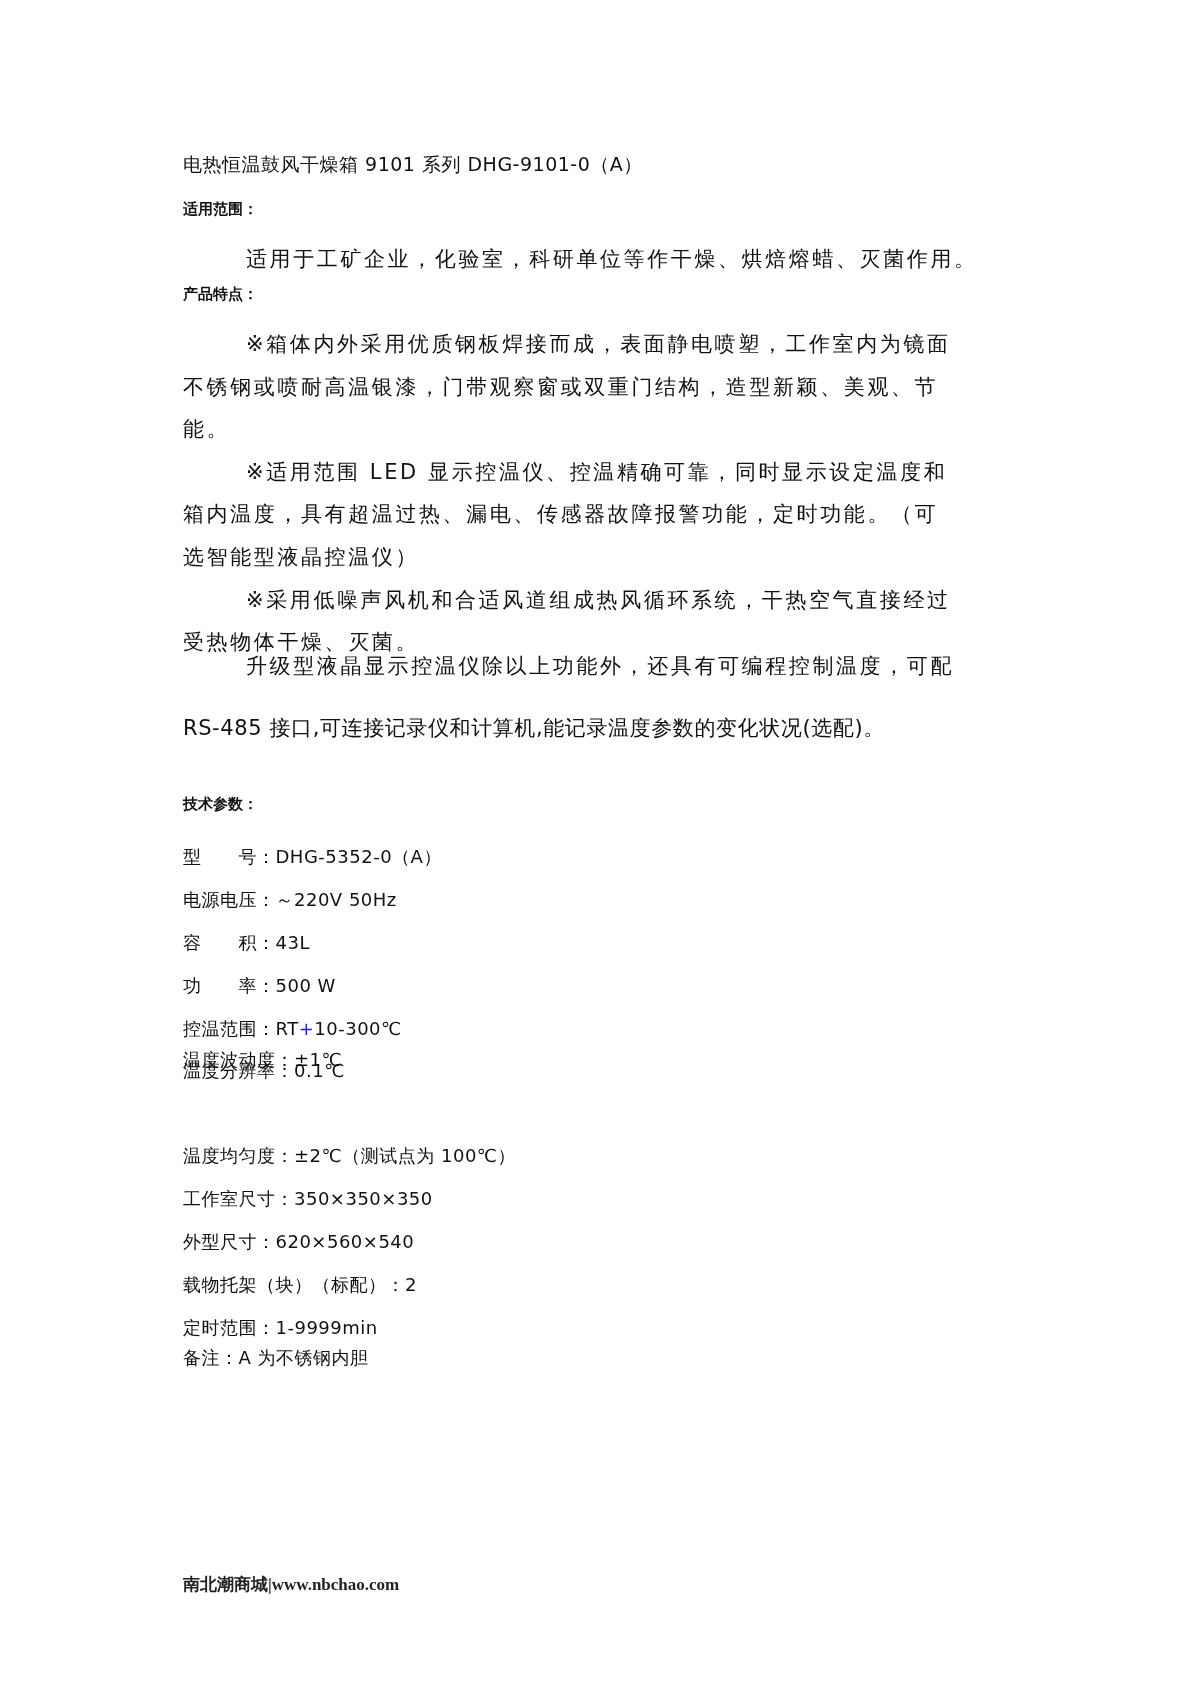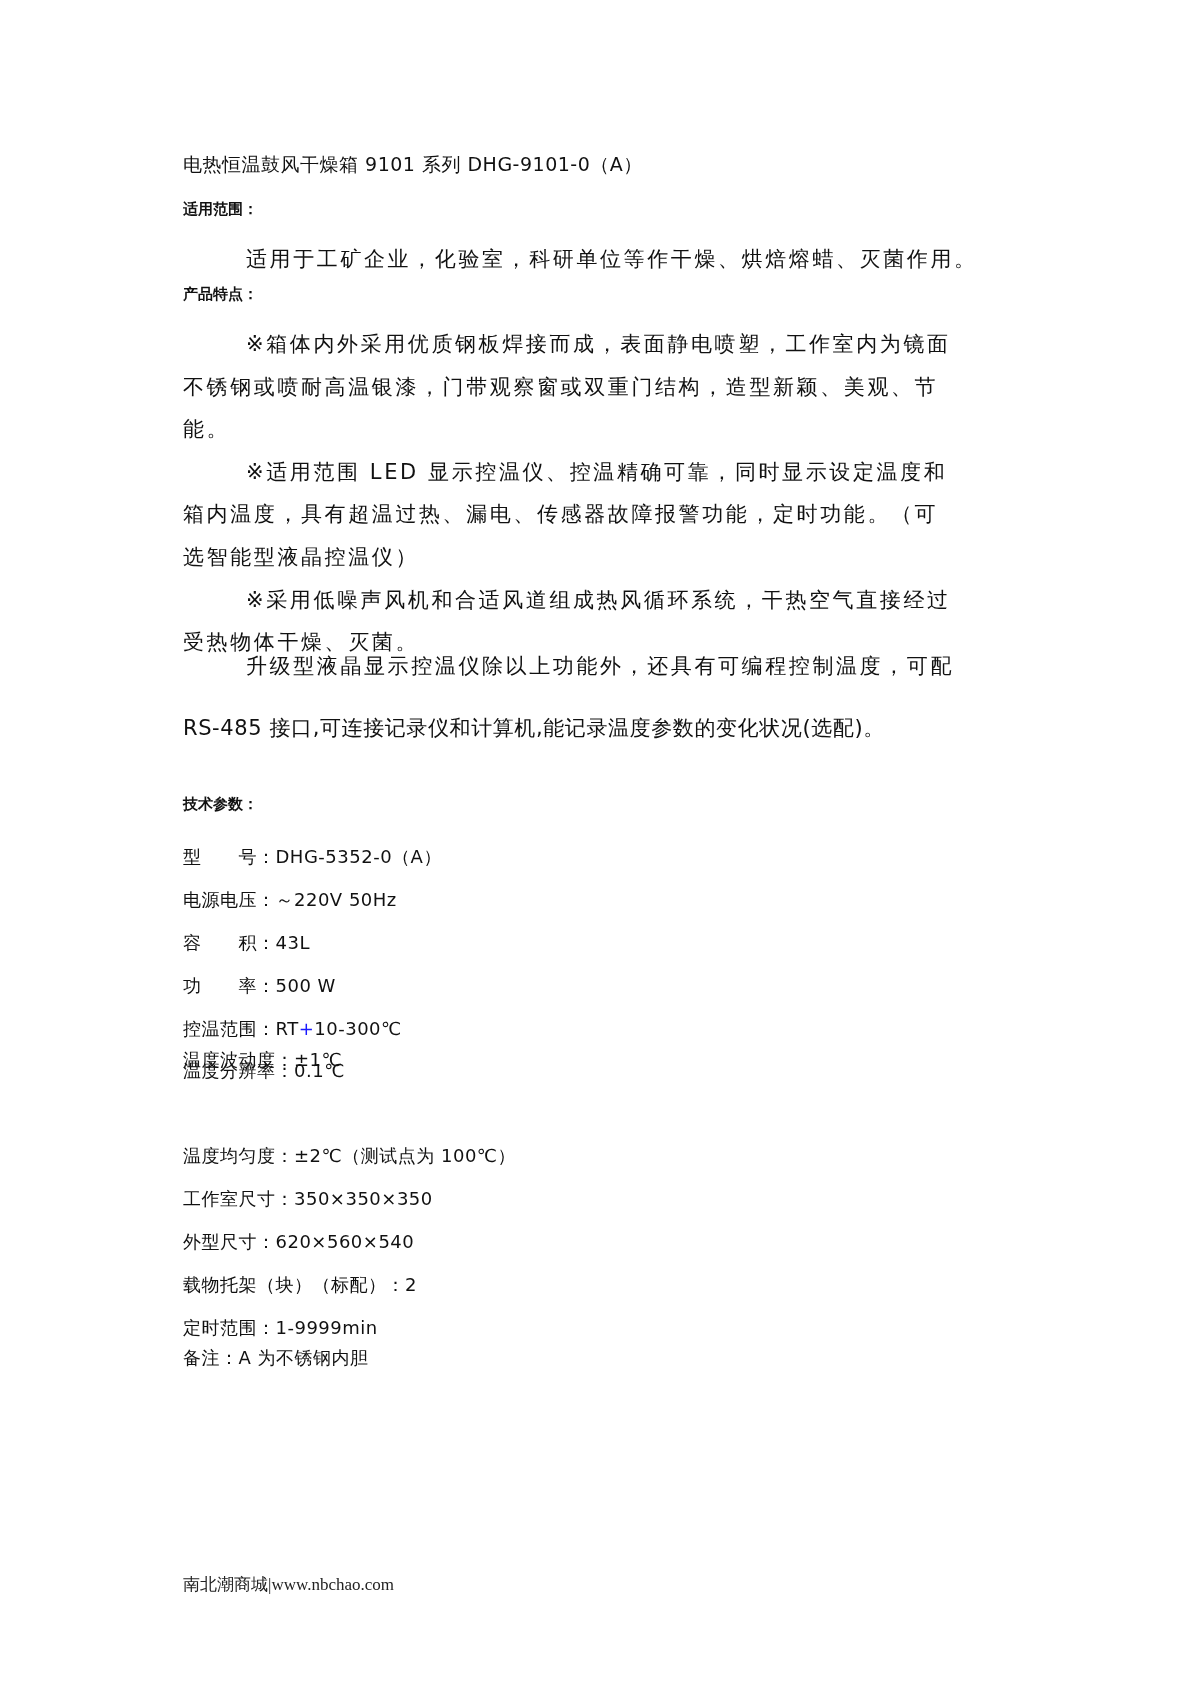--- a/index.html
+++ b/index.html
@@ -6,21 +6,21 @@
   body { width: 1200px; height: 1697px; position: relative; overflow: hidden;
          font-family: "DejaVu Sans", "Liberation Sans", sans-serif; color: #111; }
   .abs { position: absolute; white-space: nowrap; }
   .title { left: 183px; top: 152px; font-size: 19px; letter-spacing: 0.5px; }
   .h { left: 183px; font-size: 15px; font-weight: bold; }
   .p { left: 183px; font-size: 21px; letter-spacing: 2.6px; }
   .ind { left: 236px; margin-left: 10px; }
   .spec { left: 183px; font-size: 18px; letter-spacing: 0.5px; }
   .spec .k { display: inline-block; }
   .spec .plus { color: #1a1aff; }
-  .footer { left: 183px; top: 1573px; font-size: 17px; font-family: "Liberation Serif", "DejaVu Serif", serif; color: #222; }
+  .footer { left: 183px; top: 1573px; font-size: 17px; font-family: "Liberation Serif", "DejaVu Serif", serif; color: #222; font-weight: bold; }
 </style>
 </head>
 <body>
 
 <div>
   <div class="abs title">电热恒温鼓风干燥箱 9101 系列   DHG-9101-0（A）</div>
 
   <div class="abs h" style="top:200px">适用范围：</div>
   <div class="abs p ind" style="top:245px">适用于工矿企业，化验室，科研单位等作干燥、烘焙熔蜡、灭菌作用。</div>
 

